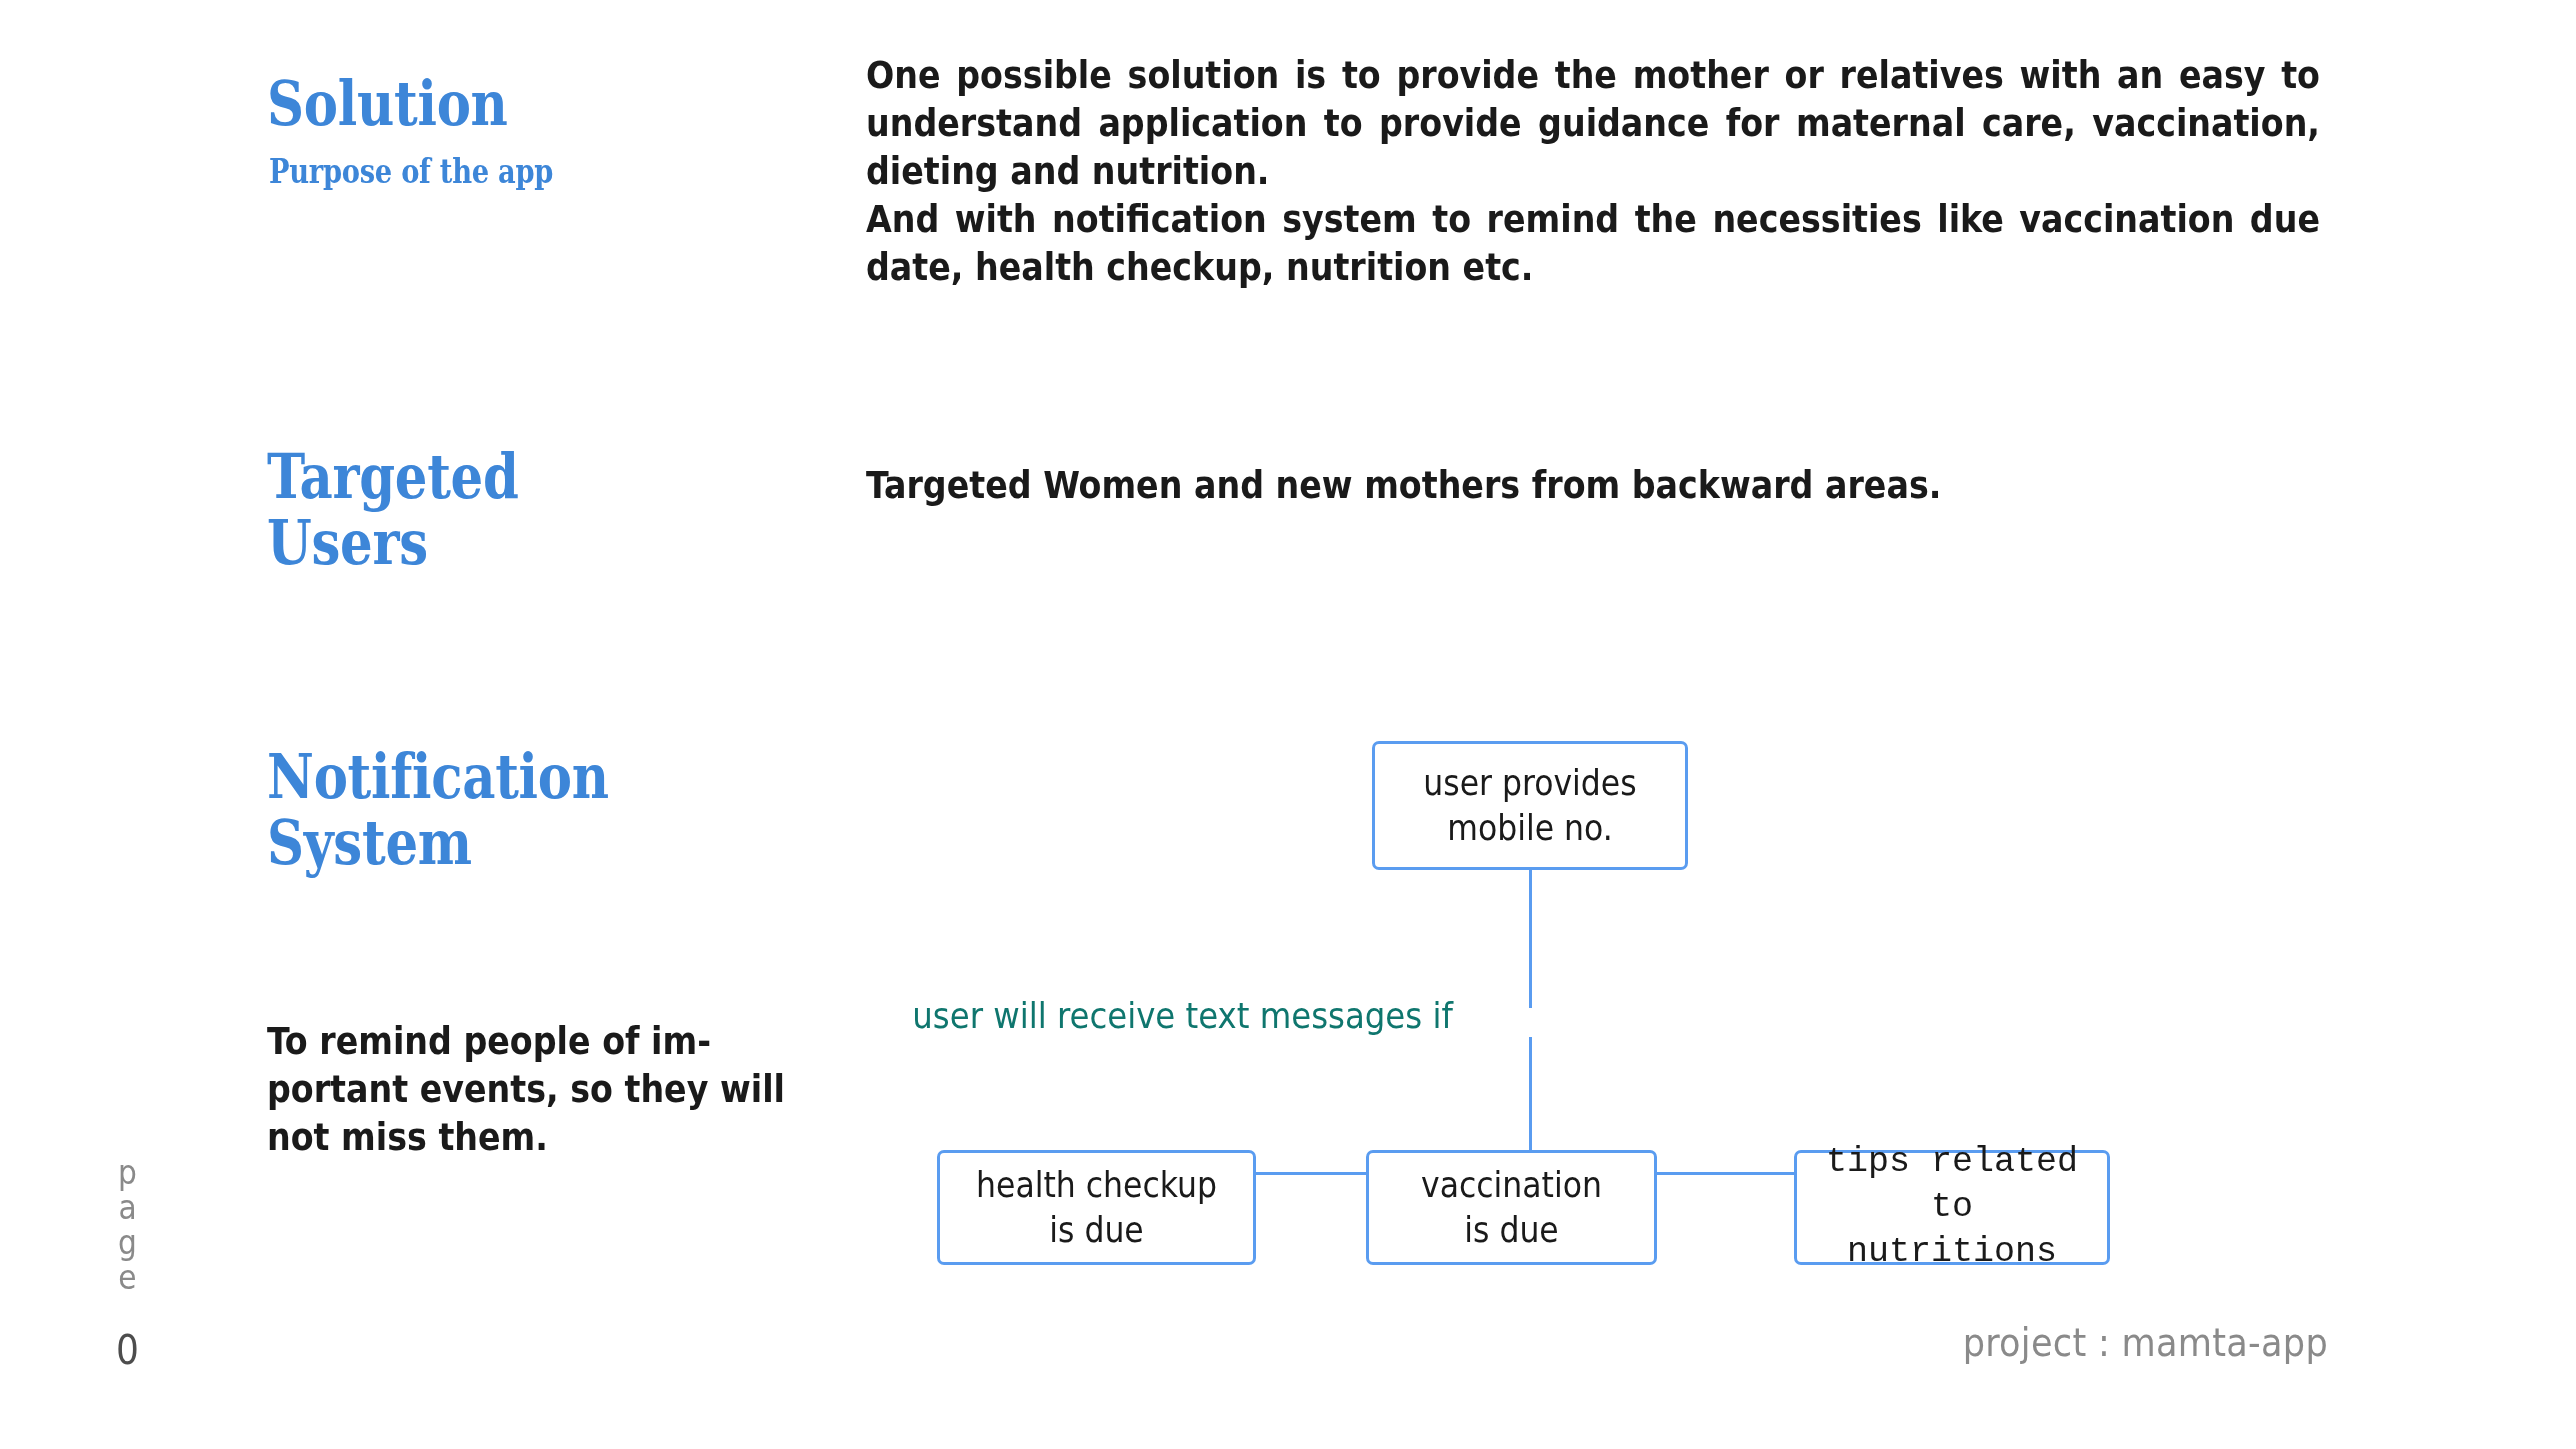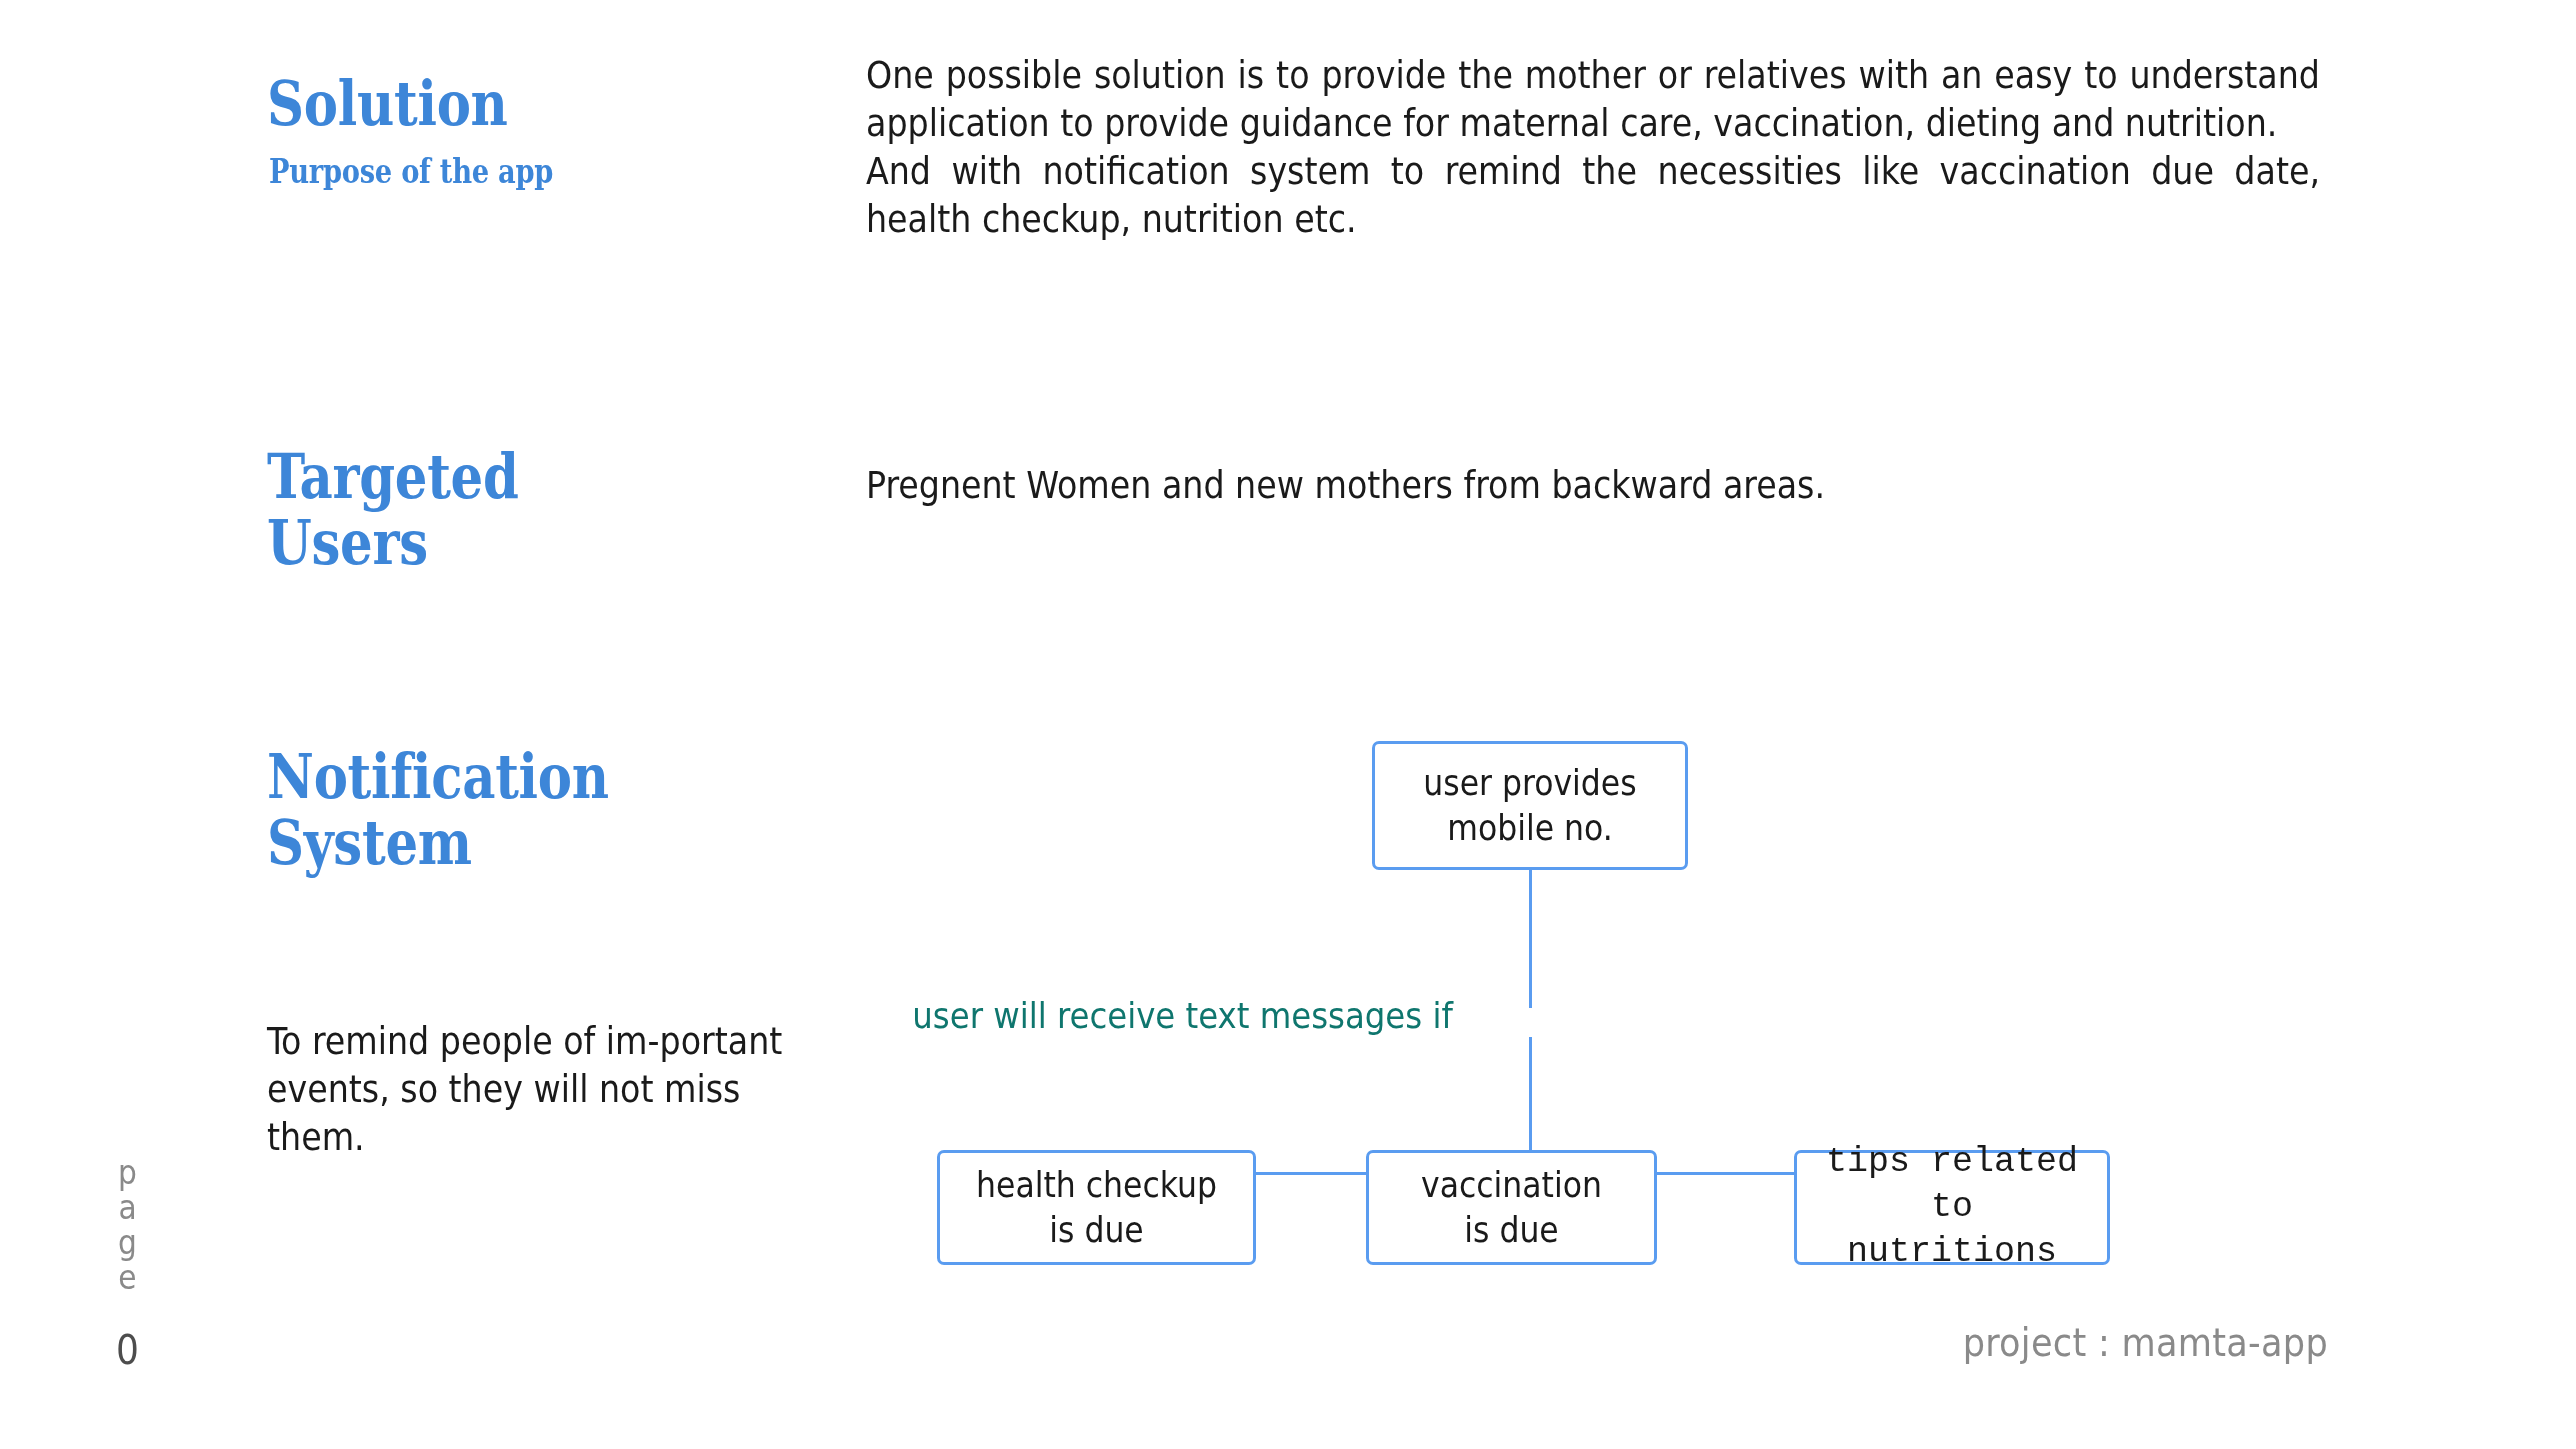--- a/index.html
+++ b/index.html
@@ -39,21 +39,21 @@
   .heading.h-sub        { left: 269px; top: 155px;  font-size: 33px; font-weight: 700; }
   .heading.h-targeted   { left: 267px; top: 444px;  font-size: 62px; }
   .heading.h-notify     { left: 267px; top: 744px; font-size: 62px; }
 
   
   .body-text {
     position: absolute;
     color: #1a1a1a;
     font-size: 37px;
     line-height: 1.30;
-    font-weight: 400;
+    font-weight: 700;
   }
   .body-text.justify { text-align: justify; text-align-last: left; }
   .body-text p { margin: 0; }
 
   .t-solution { left: 866px; top: 52px;  width: 1454px; }
   .t-targeted { left: 866px; top: 462px; width: 1454px; }
   .t-notify   { left: 267px;  top: 1018px; width: 547px; line-height: 1.30; }
 
   
   .page-label {
@@ -154,21 +154,21 @@
 
   <div class="body-text justify t-solution">
     <p>One possible solution is to provide the mother or relatives with an easy to understand application to provide guidance for maternal care, vaccination, dieting and nutrition.</p>
     <p>And with notification system to remind the necessities like vaccination due date, health checkup, nutrition etc.</p>
   </div>
 
   <div class="heading h-targeted">Targeted
 Users</div>
 
   <div class="body-text t-targeted">
-    <p>Pregnent Women and new mothers from backward areas.</p>
+    <p>Targeted Women and new mothers from backward areas.</p>
   </div>
 
   <div class="heading h-notify">Notification
 System</div>
 
   <div class="body-text t-notify">
     <p>To remind people of im-portant events, so they will not miss them.</p>
   </div>
 
   <div class="diagram">

